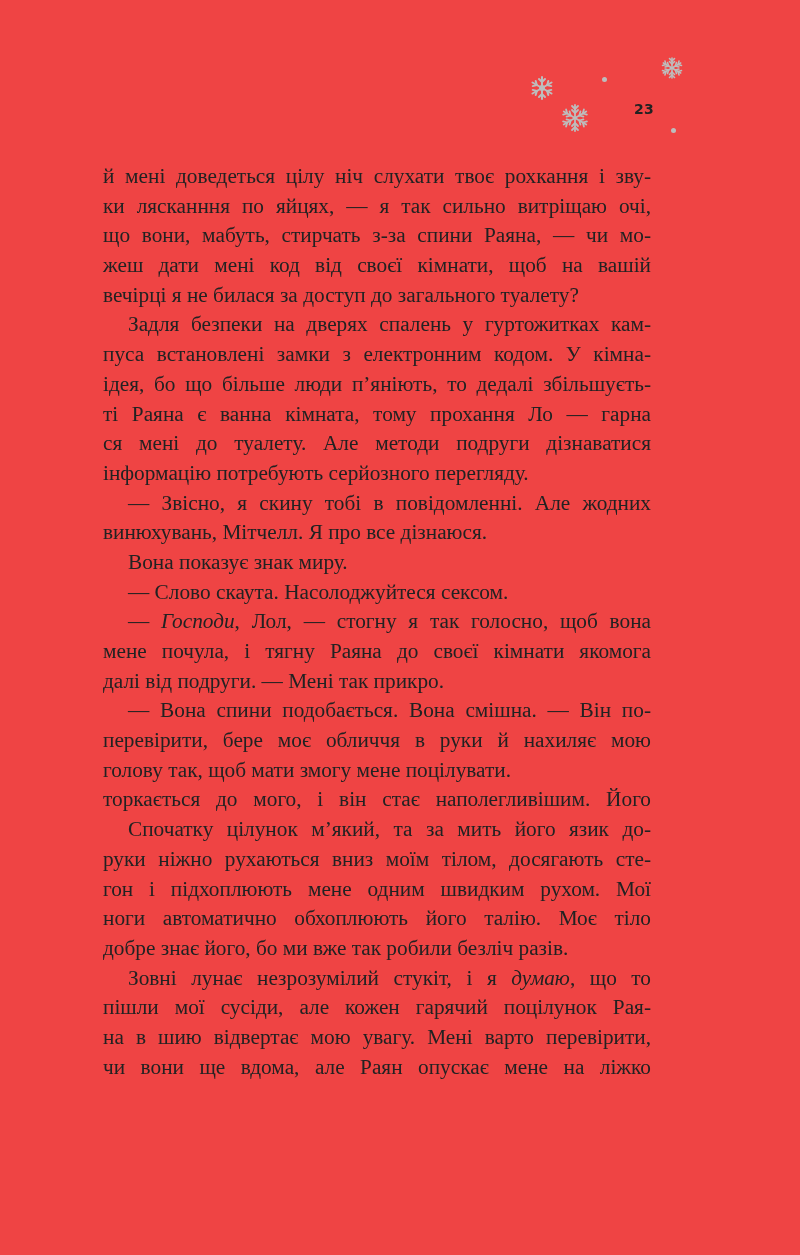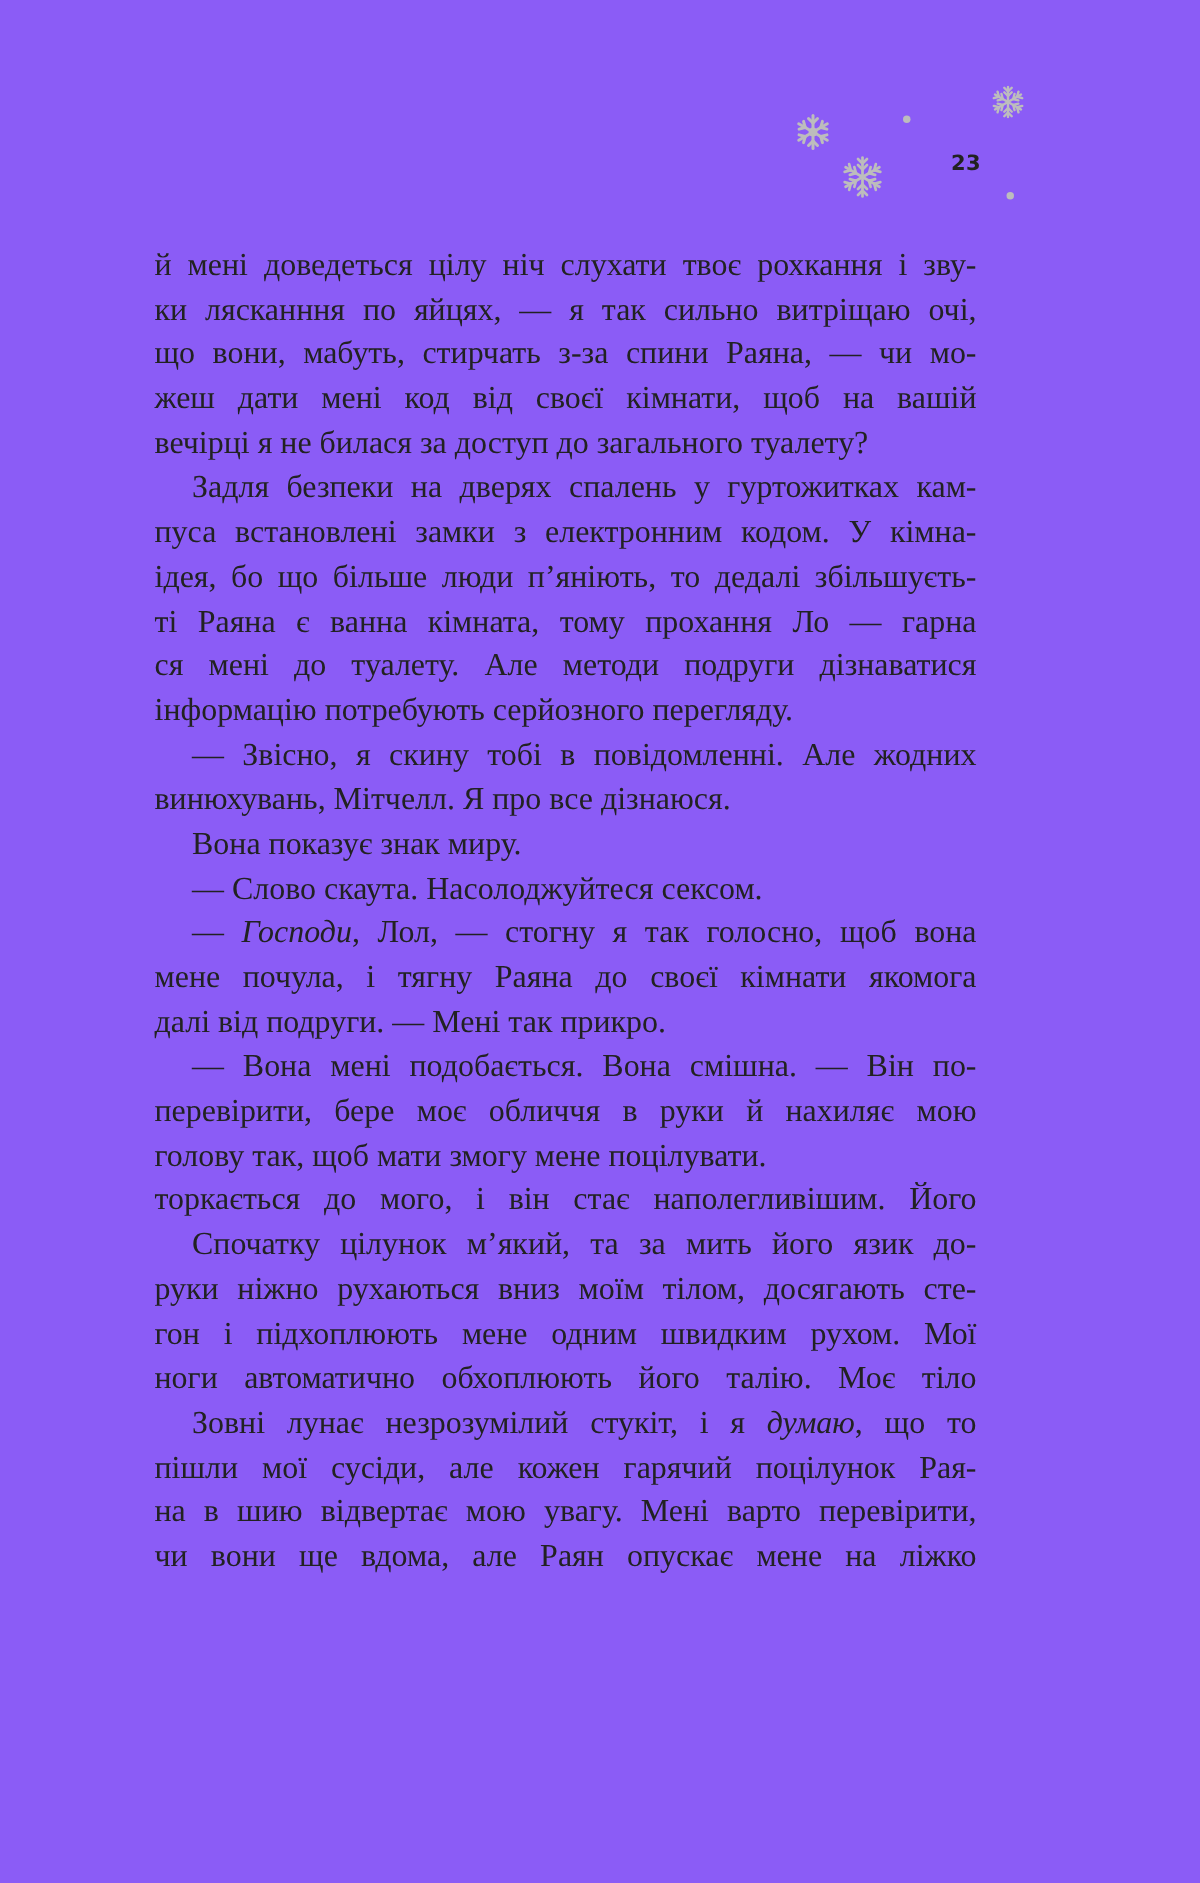--- a/index.html
+++ b/index.html
@@ -11,21 +11,21 @@
       width: 800px;
       height: 1255px;
       position: relative;
       overflow: hidden;
     }
     .page {
       position: absolute;
       left: 0; top: 0;
       width: 800px;
       height: 1255px;
-      background: #8b5cf6;
+      background: #ef4444;
     }
     .header-decor {
       position: absolute;
       left: 0; top: 0;
       width: 800px;
       height: 150px;
     }
     .snowflake {
       position: absolute;
       color: #bdbdbd;
@@ -148,26 +148,27 @@
       <div class="line">ті Раяна є ванна кімната, тому прохання Ло — гарна</div>
       <div class="line">ся мені до туалету. Але методи подруги дізнаватися</div>
       <div class="line last">інформацію потребують серйозного перегляду.</div>
       <div class="line indent">— Звісно, я скину тобі в повідомленні. Але жодних</div>
       <div class="line last">винюхувань, Мітчелл. Я про все дізнаюся.</div>
       <div class="line indent last">Вона показує знак миру.</div>
       <div class="line indent last">— Слово скаута. Насолоджуйтеся сексом.</div>
       <div class="line indent"><span>— </span><em>Господи</em><span>, Лол, — стогну я так голосно, щоб вона</span></div>
       <div class="line">мене почула, і тягну Раяна до своєї кімнати якомога</div>
       <div class="line last">далі від подруги. — Мені так прикро.</div>
-      <div class="line indent">— Вона мені подобається. Вона смішна. — Він по-</div>
+      <div class="line indent">— Вона спини подобається. Вона смішна. — Він по-</div>
       <div class="line">перевірити, бере моє обличчя в руки й нахиляє мою</div>
       <div class="line last">голову так, щоб мати змогу мене поцілувати.</div>
       <div class="line">торкається до мого, і він стає наполегливішим. Його</div>
       <div class="line indent">Спочатку цілунок м’який, та за мить його язик до-</div>
       <div class="line">руки ніжно рухаються вниз моїм тілом, досягають сте-</div>
       <div class="line">гон і підхоплюють мене одним швидким рухом. Мої</div>
       <div class="line">ноги автоматично обхоплюють його талію. Моє тіло</div>
+      <div class="line last">добре знає його, бо ми вже так робили безліч разів.</div>
       <div class="line indent"><span>Зовні лунає незрозумілий стукіт, і я </span><em>думаю</em><span>, що то</span></div>
       <div class="line">пішли мої сусіди, але кожен гарячий поцілунок Рая-</div>
       <div class="line">на в шию відвертає мою увагу. Мені варто перевірити,</div>
       <div class="line">чи вони ще вдома, але Раян опускає мене на ліжко</div>
     </div>
 </div>
 
 </body></html>

